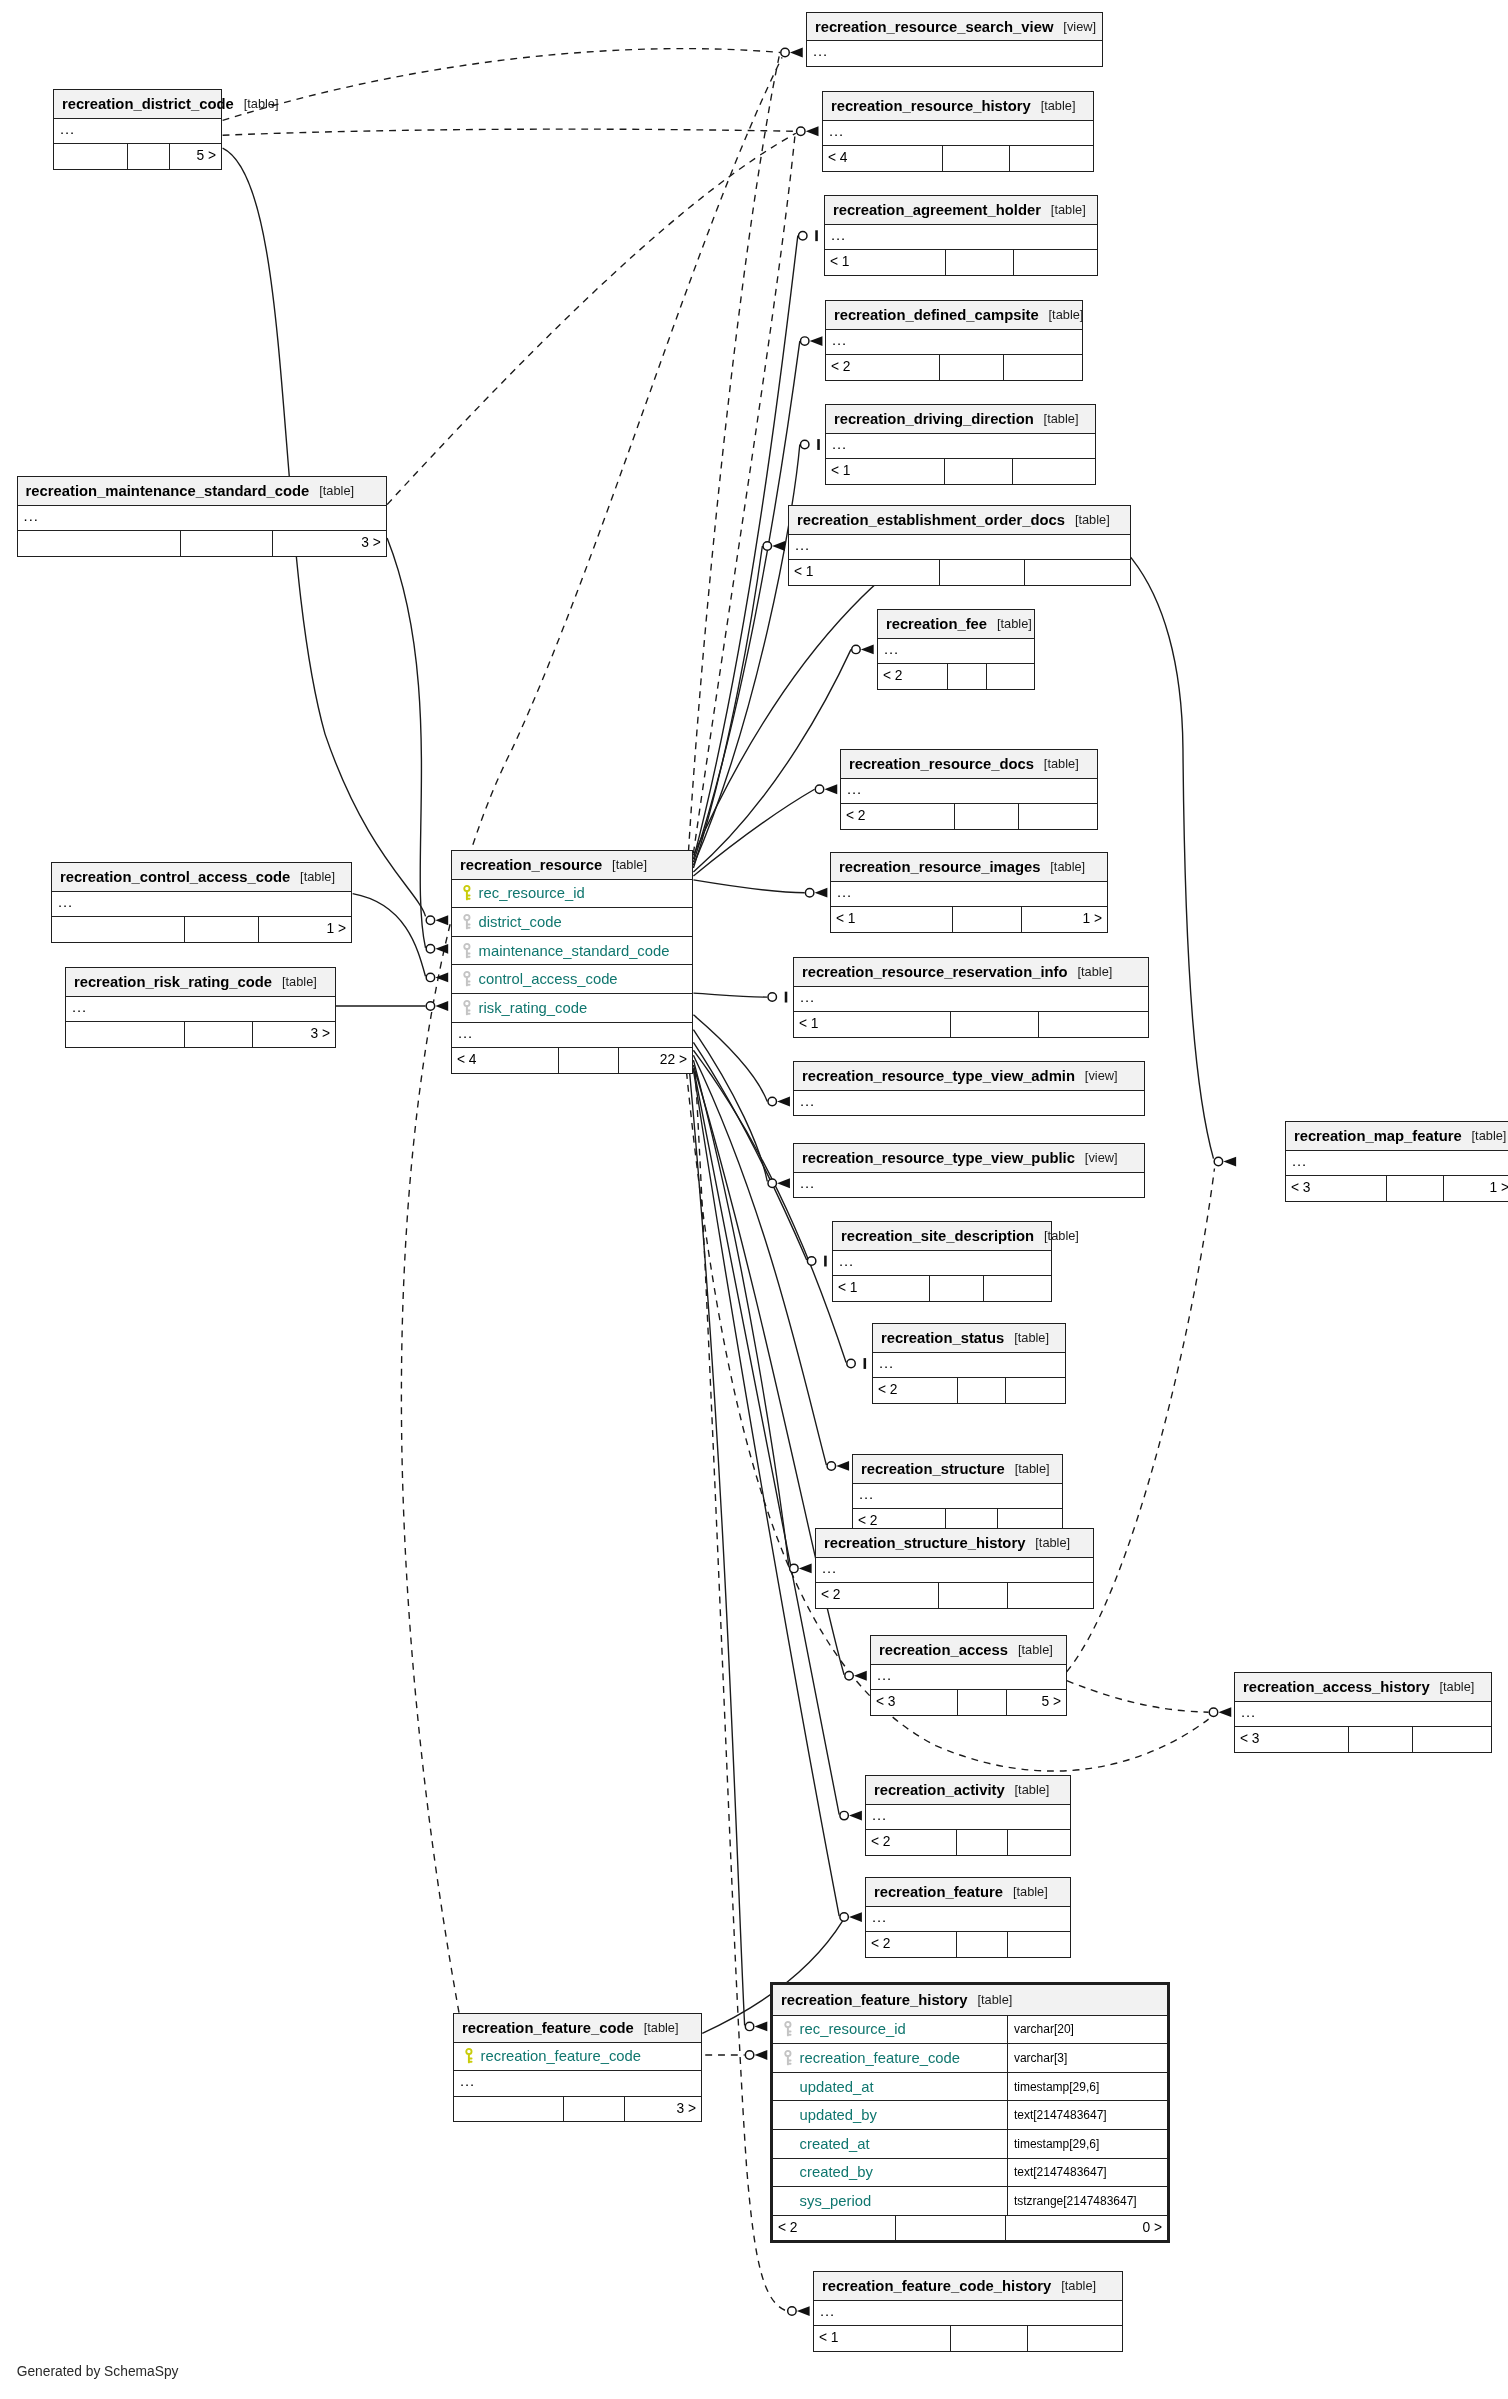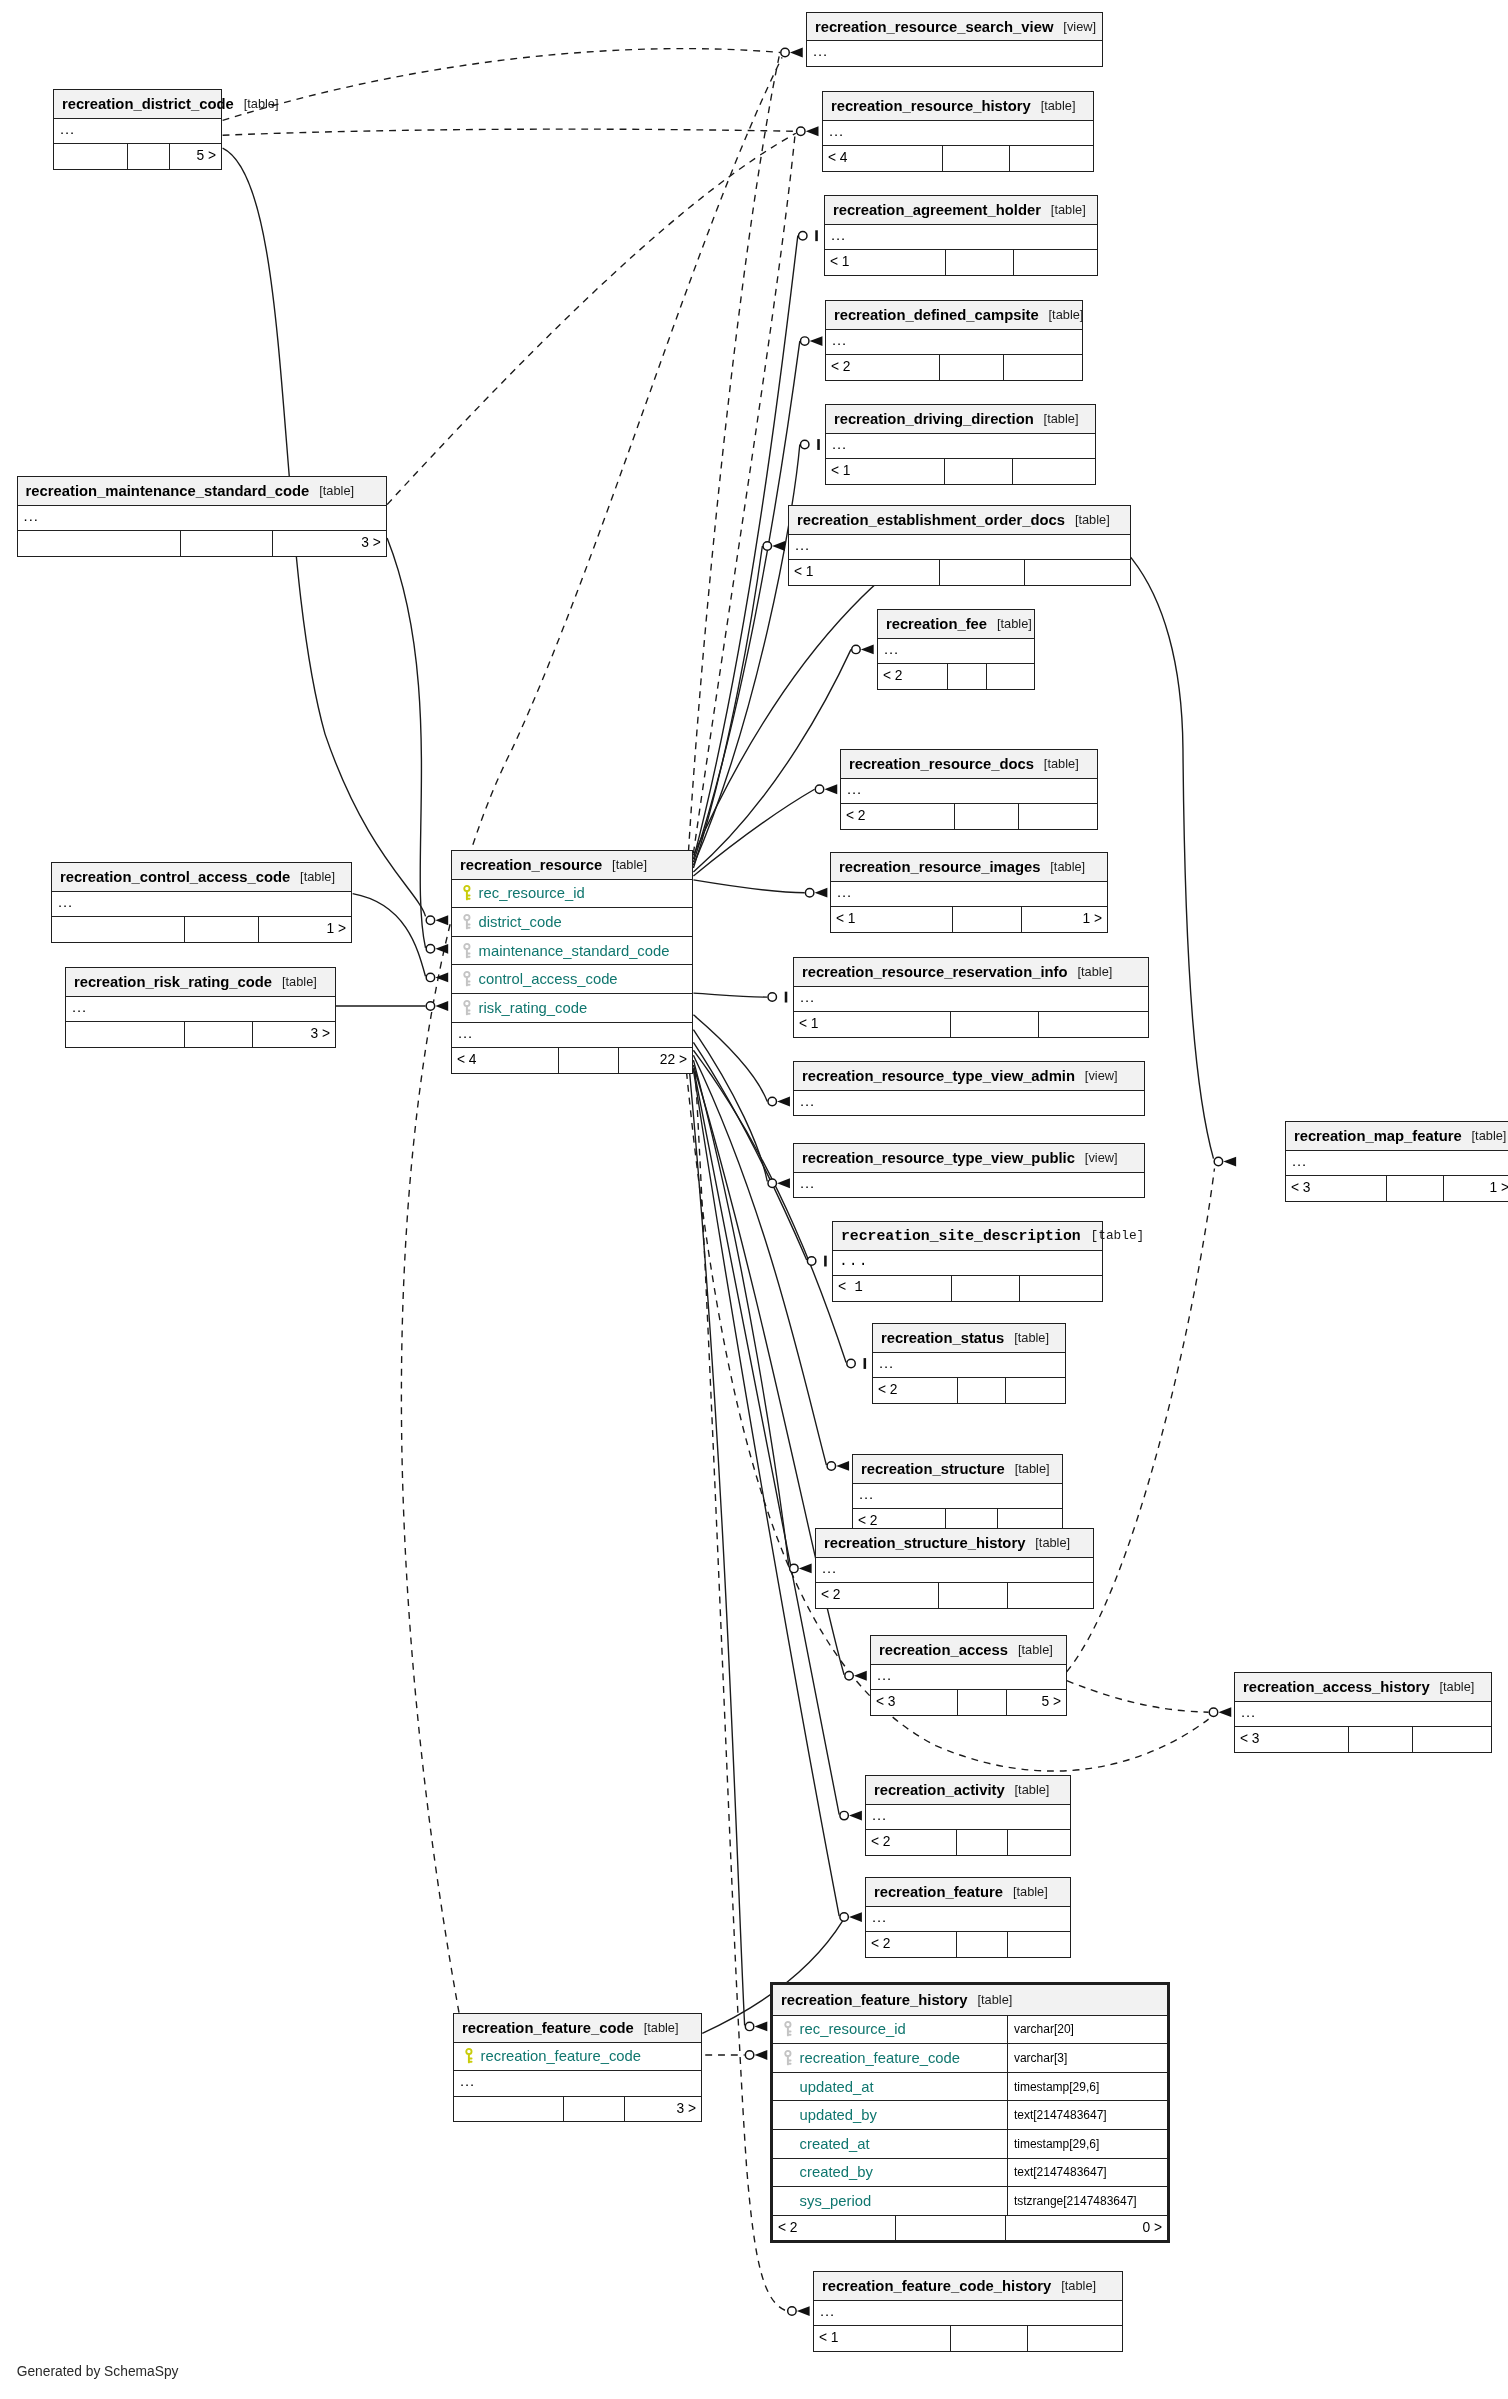--- a/index.html
+++ b/index.html
@@ -409,21 +409,21 @@
         </div>
         <div class="ellrow">...</div>
       </div>
       <div class="node" style="left: 793px; top: 1143px; width: 352px;">
         <div class="hdr">
           <span class="tname">recreation_resource_type_view_public</span>
           <span class="ttag">[view]</span>
         </div>
         <div class="ellrow">...</div>
       </div>
-      <div class="node" style="left: 832px; top: 1221px; width: 271px; font-family: Liberation Mono, monospace;">
+      <div class="node" style="left: 832px; top: 1221px; width: 220px;">
         <div class="hdr">
           <span class="tname">recreation_site_description</span>
           <span class="ttag">[table]</span>
         </div>
         <div class="ellrow">...</div>
         <div class="footrow">
           <div class="fcell l" style="width: 44%;">&lt; 1</div>
           <div class="fcell l" style="width: 25%;"></div>
           <div class="fcell r" style="width: 31%;"></div>
         </div>

